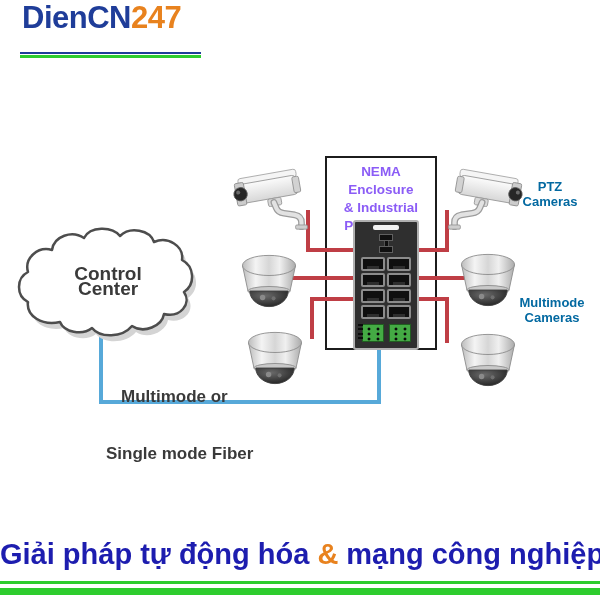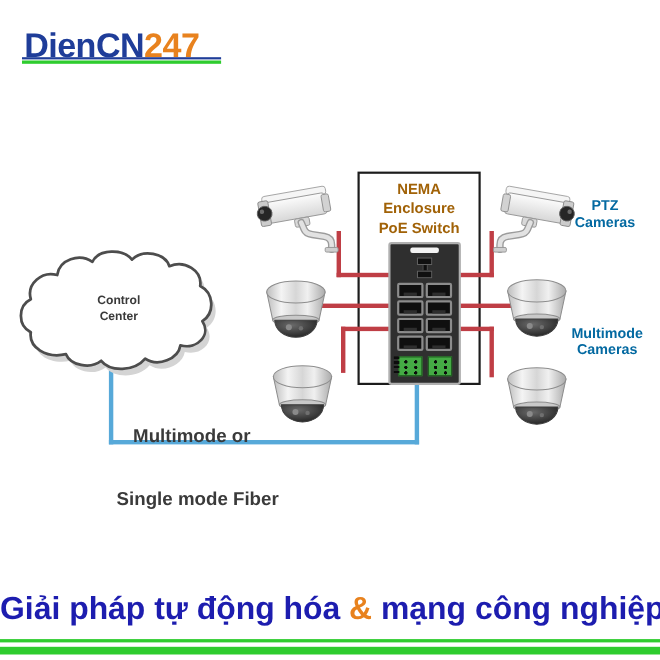--- a/index.html
+++ b/index.html
@@ -1,39 +1,39 @@
 <!DOCTYPE html>
 <html><head>
 <meta charset="utf-8">
 <style>
   html,body{margin:0;padding:0;background:#fff;}
   .canvas{position:relative;width:600px;height:600px;background:#ffffff;overflow:hidden;
           font-family:"Liberation Sans","DejaVu Sans",sans-serif;}
 
   
-  .logo{position:absolute;left:22px;top:24px;font-size:31px;font-weight:bold;letter-spacing:-.5px;white-space:nowrap;text-align:right;}
+  .logo{position:absolute;left:22px;top:0;font-size:31px;font-weight:bold;letter-spacing:-.5px;white-space:nowrap;text-align:right;}
   .logo-primary{color:#1f3d99;}
   .logo-accent{color:#e8821e;}
   .logo-ul-blue{position:absolute;left:20px;top:52px;width:181px;height:2px;background:#1f3d99;}
   .logo-ul-green{position:absolute;left:20px;top:55px;width:181px;height:3px;background:#2ecc2e;}
 
   
   .cloud-svg{position:absolute;left:14px;top:226px;z-index:3;}
   .cloud-label{position:absolute;left:48px;top:266px;width:120px;z-index:4;text-align:center;
-               font-size:11px;font-weight:bold;color:#3a3a3a;line-height:15px;}
+               font-size:19px;font-weight:bold;color:#3a3a3a;line-height:15px;}
 
   
   .link{position:absolute;z-index:2;}
   .red{background:#bf3e45;}
   .blue{background:#57a9d9;}
 
   
   .enclosure{position:absolute;left:325px;top:156px;width:112px;height:194px;background:#fff;
              border:2px solid #1c1c1c;box-sizing:border-box;z-index:1;}
-  .enclosure-title{margin-top:5px;text-align:center;font-size:13.5px;font-weight:bold;color:#a16207;line-height:18px;}
+  .enclosure-title{margin-top:5px;text-align:center;font-size:13.5px;font-weight:bold;color:#8b5cf6;line-height:18px;}
   .blk{display:block;}
 
   
   .switch{position:absolute;left:353px;top:220px;width:66px;height:130px;z-index:3;
           background:#2f2f2f;border:2px solid #b0b0b0;border-radius:3px;box-sizing:border-box;
           display:flex;flex-direction:column;align-items:center;}
   .sw-brand{width:26px;height:5px;background:#f2f2f2;border-radius:2px;margin-top:3px;}
   .sw-uplink{margin-top:4px;display:flex;flex-direction:column;align-items:center;}
   .sw-uplink .u-port{width:14px;height:7px;background:#101010;border:1px solid #606060;box-sizing:border-box;}
   .sw-uplink .u-neck{width:5px;height:5px;background:#0e0e0e;border-left:1px solid #505050;border-right:1px solid #505050;box-sizing:border-box;}
@@ -99,20 +99,21 @@
     <path d="M46 96 C28 100 12 90 14 76 C2 70 2 52 14 46 C10 32 24 20 38 24 C40 10 58 4 70 12 C76 0 98 0 106 10 C116 0 136 4 140 16 C154 10 170 20 168 34 C180 40 182 58 170 66 C178 78 166 92 150 88 C148 100 130 108 118 100 C108 112 86 112 78 102 C68 110 50 106 46 96 Z" fill="#ffffff" stroke="#4d4d4d" stroke-width="2.5" stroke-linejoin="round"></path>
   </svg>
   <div class="cloud-label">
     <span class="blk">Control</span>
     <span class="blk">Center</span>
   </div>
 
   <div class="enclosure">
     <div class="enclosure-title">
       <span class="blk">NEMA Enclosure</span>
+      <span class="blk">&amp; Industrial</span>
       <span class="blk">PoE Switch</span>
     </div>
   </div>
 
   <div class="switch">
     <div class="sw-brand"></div>
     <div class="sw-uplink">
       <div class="u-port"></div>
       <div class="u-neck"></div>
       <div class="u-port"></div>

